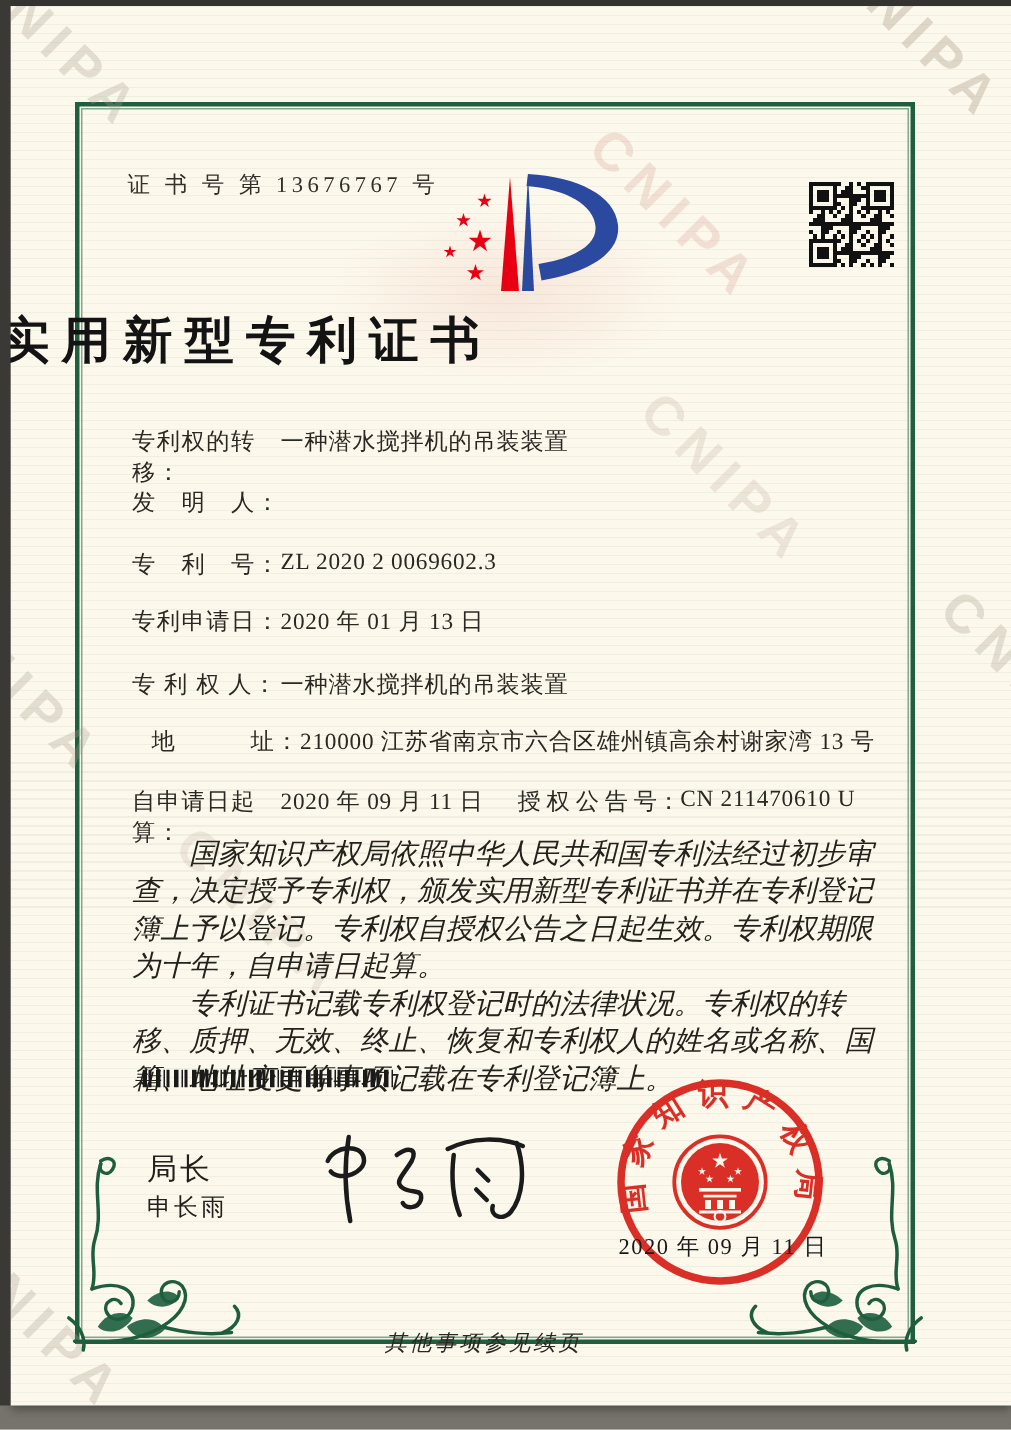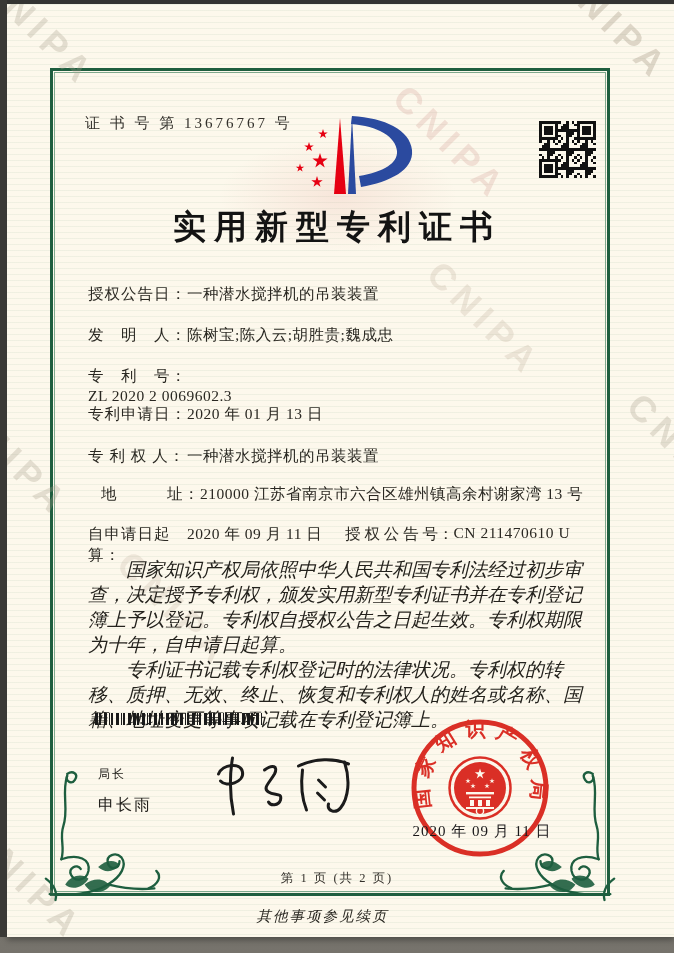--- a/index.html
+++ b/index.html
@@ -28,49 +28,49 @@
         transform:rotate(45deg); z-index:2; white-space:nowrap; }
   .wm1{left:-34px; top:8px;}  .wm2{left:540px; top:2px; color:rgba(170,158,140,.38);}
   .wm3{left:378px; top:122px; color:rgba(215,165,155,.30);}
   .wm4{left:412px; top:298px; color:rgba(190,170,150,.26);}
   .wm5{left:-60px; top:438px;} .wm6{left:102px; top:588px; color:rgba(185,170,150,.22);}
   .wm7{left:-46px; top:862px;} .wm8{left:612px; top:430px;}
   
   .cert-no { position:absolute; left:85px; top:114px; font-size:15px; letter-spacing:3px; color:#33302b; z-index:3;}
   .logo { position:absolute; left:288px; top:110px; width:132px; height:92px; z-index:3;}
   .qr { position:absolute; left:539px; top:121px; width:57px; height:57px; z-index:3;}
-  .title { position:absolute; left:0; top:205px; width:100%; text-align:center;
+  .title { position:absolute; left:0; top:205px; width:100%; 
            font-size:33px; font-weight:bold; letter-spacing:8px; color:#131313; z-index:3;}
   
   .frow { position:absolute; left:88px; right:50px; display:flex; font-size:15.5px; color:#2a2822; z-index:3; }
   .flabel { flex:none; width:99px; letter-spacing:1px; }
   .fval { flex:1; letter-spacing:.5px; }
   .fval-fixed { flex:none; width:158px; letter-spacing:.5px; }
-  .r0{top:284px;} .r1{top:325px;align-items:flex-end;} .r2{top:366px;flex-direction:column;} .r3{top:404px;}
+  .r0{top:284px;} .r1{top:325px;align-items:flex-end;} .r2{top:366px;} .r3{top:404px;}
   .r4{top:446px;} .r5{top:484px;margin-left:13px;} .r6{top:524px;}
   
   .law { position:absolute; left:88px; width:502px; top:557px; z-index:3;
          font-size:19px; line-height:25px; font-style:italic; color:#24221d; }
   .law p { text-indent:2em; }
   
   .barcode { position:absolute; left:95px; top:713px; width:170px; height:12px; z-index:3;}
   
   .signer-role { position:absolute; left:98px; top:766px; font-family:"Liberation Sans",sans-serif;
-                 font-size:12px; color:#22201c; letter-spacing:2px; z-index:3;}
+                 font-size:20px; color:#22201c; letter-spacing:2px; z-index:3;}
   .signer-name { position:absolute; left:98px; top:795px; font-family:Liberation Mono, monospace;
                  font-size:16px; color:#22201c; letter-spacing:2px; z-index:3;}
   .signature { position:absolute; left:200px; top:748px; width:165px; height:80px; z-index:3;}
   
   .seal { position:absolute; left:404px; top:712px; width:152px; height:152px; z-index:4; opacity:.95;}
   .seal-date { position:absolute; left:398px; top:822px; width:168px; text-align:center;
                font-size:15px; color:#19181a; letter-spacing:1px; z-index:5;}
   
   .page-num { position:absolute; left:0; top:870px; width:100%; text-align:center;
               font-size:12.5px; color:#33302b; letter-spacing:2px; z-index:3;}
-  .cont-note { position:absolute; left:0; top:907px; width:645px; text-align:center;
+  .cont-note { position:absolute; left:0; top:886px; width:645px; text-align:center;
                font-size:14.5px; font-style:italic; color:#2a2822; letter-spacing:2px; z-index:3;}
   .flourish { position:absolute; width:126px; height:136px; z-index:2; }
   .fl-left { left:40px; top:768px; }
   .fl-right { left:494px; top:768px; transform:scaleX(-1); }
 </style>
 </head>
 <body>
 
 <div id="stage">
   <div class="paper"></div>
@@ -390,26 +390,25 @@
       <rect x="20" y="10" width="1" height="1" fill="#111"></rect>
       <rect x="20" y="13" width="1" height="1" fill="#111"></rect>
       <rect x="20" y="15" width="1" height="1" fill="#111"></rect>
       <rect x="20" y="17" width="1" height="1" fill="#111"></rect>
       <rect x="20" y="20" width="1" height="1" fill="#111"></rect>
     </svg>
 
   <div class="title">实用新型专利证书</div>
 
   <div class="frow r0">
-    <span class="flabel">授权公告日：</span>
+    <span class="flabel">专利权的转移：</span>
     <span class="fval">一种潜水搅拌机的吊装装置</span>
   </div>
   <div class="frow r1">
     <span class="flabel">发　明　人：</span>
-    <span class="fval">陈树宝;陈入云;胡胜贵;魏成忠</span>
   </div>
   <div class="frow r2">
     <span class="flabel">专　利　号：</span>
     <span class="fval">ZL 2020 2 0069602.3</span>
   </div>
   <div class="frow r3">
     <span class="flabel">专利申请日：</span>
     <span class="fval">2020 年 01 月 13 日</span>
   </div>
   <div class="frow r4">
@@ -514,15 +513,14 @@
         <rect x="66" y="88" width="4" height="6"></rect>
         <rect x="74" y="88" width="4" height="6"></rect>
         <rect x="82" y="88" width="4" height="6"></rect>
         <rect x="62" y="95" width="28" height="2"></rect>
       </g>
       <circle cx="76" cy="99" r="3.6" fill="none" stroke="#fdf8ec" stroke-width="1.4"></circle>
     </g>
   </svg>
   <div class="seal-date">2020 年 09 月 11 日</div>
 
-  <div class="page-num">第 1 页 (共 2 页)</div>
   <div class="cont-note">其他事项参见续页</div>
 </div>
 
 </body></html>

